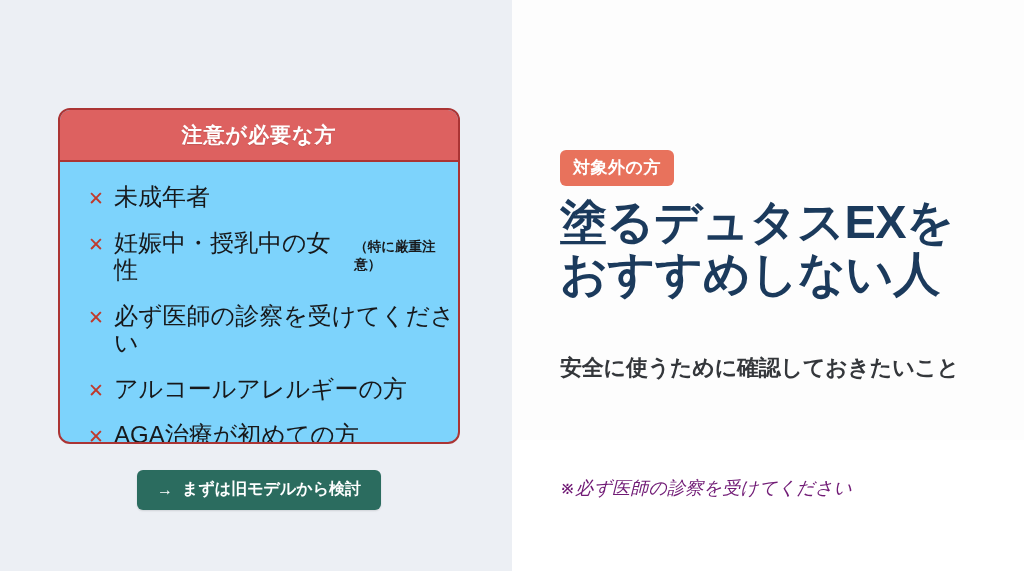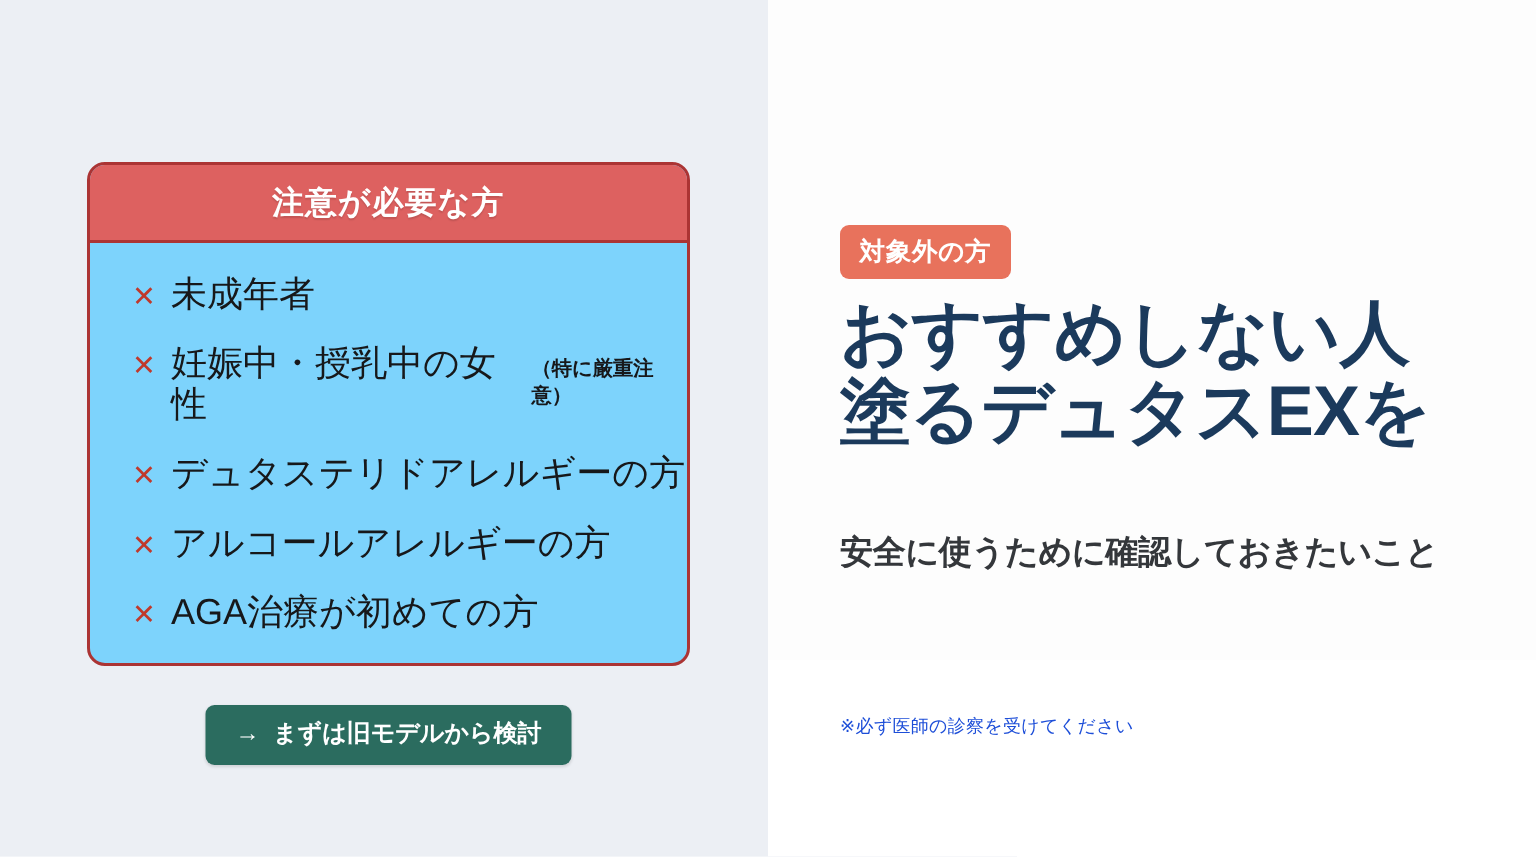--- a/index.html
+++ b/index.html
@@ -173,25 +173,26 @@
     font-size: 22px;
     font-weight: bold;
     letter-spacing: -0.2px;
     white-space: nowrap;
   }
 
   .footnote {
     position: absolute;
     left: 48px;
     top: 476px;
-    color: #1d4ed8;
-    font-size: 12px;
+    color: #701a75;
+    font-size: 18px;
     font-weight: normal;
     letter-spacing: 0.2px;
     white-space: nowrap;
+    font-style: italic;
   }
 </style>
 </head>
 <body>
 
 <div class="slide">
 
   <div class="left-panel">
 
     <div class="warn-card">
@@ -208,21 +209,21 @@
         </li>
 
         <li class="warn-list-item">
           <span class="x-icon">✕</span>
           <span class="warn-list-text">妊娠中・授乳中の女性</span>
           <span class="warn-list-note">（特に厳重注意）</span>
         </li>
 
         <li class="warn-list-item">
           <span class="x-icon">✕</span>
-          <span class="warn-list-text">デュタステリドアレルギーの方</span>
+          <span class="warn-list-text">必ず医師の診察を受けてください</span>
         </li>
 
         <li class="warn-list-item">
           <span class="x-icon">✕</span>
           <span class="warn-list-text">アルコールアレルギーの方</span>
         </li>
 
         <li class="warn-list-item">
           <span class="x-icon">✕</span>
           <span class="warn-list-text">AGA治療が初めての方</span>
@@ -238,22 +239,22 @@
       </div>
     </div>
 
   </div>
 
   <div class="right-panel">
 
     <div class="badge">対象外の方</div>
 
     <div class="headline">
+      <span class="headline-line">塗るデュタスEXを</span>
       <span class="headline-line">おすすめしない人</span>
-      <span class="headline-line">塗るデュタスEXを</span>
     </div>
 
     <div class="subhead">安全に使うために確認しておきたいこと</div>
 
     <div class="footnote">※必ず医師の診察を受けてください</div>
 
   </div>
 
 </div>
 

